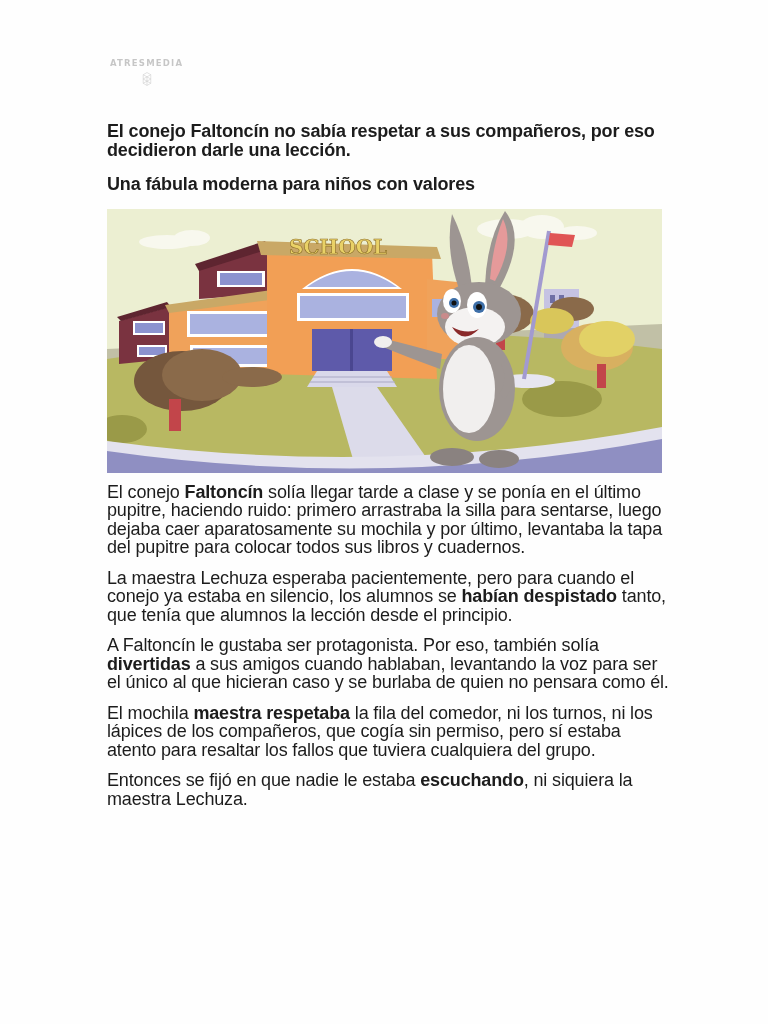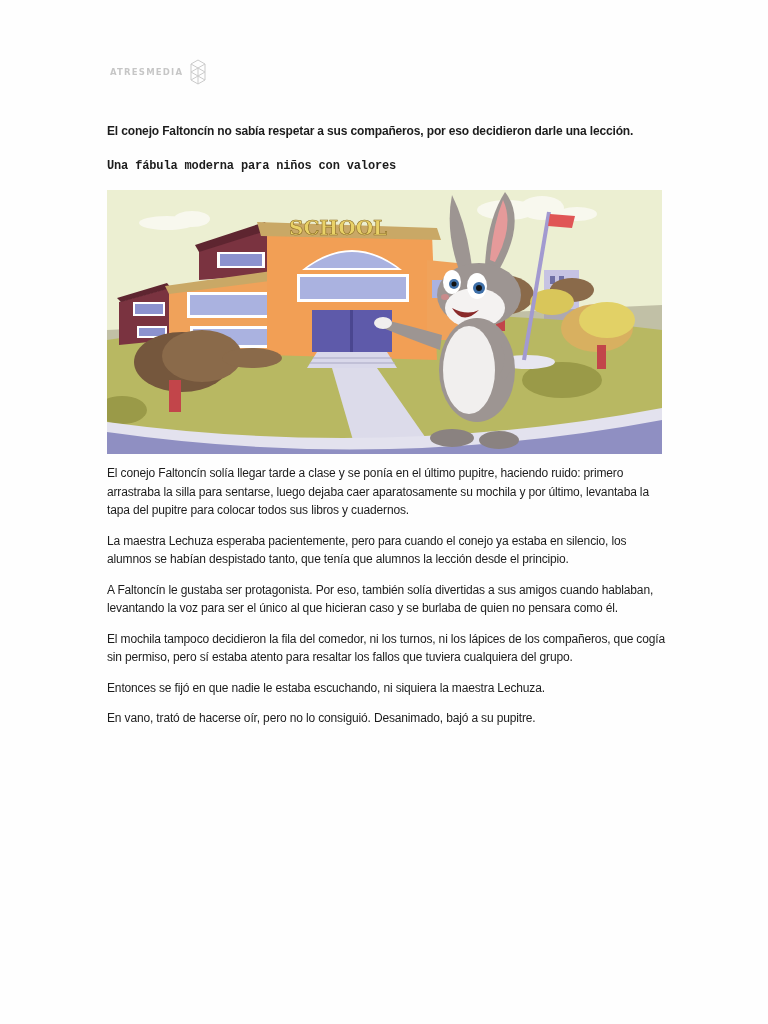--- a/index.html
+++ b/index.html
@@ -23,58 +23,59 @@
     }
     .logo {
       position: absolute;
       left: 110px;
       top: 58px;
       height: 28px;
       display: flex;
       align-items: center;
       gap: 4px;
       opacity: 0.55;
+      flex-direction: column;
     }
     .logo-text {
       font-family: "DejaVu Sans", sans-serif;
       font-size: 8.5px;
       letter-spacing: 1.2px;
       color: #9a9a9a;
       font-weight: bold;
     }
     .logo-icon {
       width: 22px;
       height: 26px;
     }
     .content {
       position: absolute;
       left: 107px;
       top: 122px;
       width: 565px;
     }
     p {
       margin: 0 0 12px 0;
-      font-size: 12px;
+      font-size: 18px;
       line-height: 18.5px;
       letter-spacing: -0.15px;
       color: #1c1c1c;
     }
     p.lead, p.subtitle {
       font-weight: bold;
     }
     p.lead { margin-bottom: 16px; }
-    p.subtitle { margin-bottom: 15px; font-family: Liberation Mono, monospace; }
+    p.subtitle { margin-bottom: 15px; }
     .illustration {
       width: 555px;
       height: 264px;
       margin: 0 0 10px 0;
       display: block;
       background: #ecefd2;
     }
-    b { font-weight: normal; }
+    b { font-weight: bold; }
   </style>
 </head>
 <body>
 
 <div class="page">
 
   <div class="logo">
     <span class="logo-text">ATRESMEDIA</span>
     <svg class="logo-icon" viewBox="0 0 22 26">
       <g fill="none" stroke="#a0a0a0" stroke-width="1">
@@ -209,22 +210,19 @@
     <p>
       <span>El conejo </span><b>Faltoncín</b><span> solía llegar tarde a clase y se ponía en el último pupitre, haciendo ruido: primero arrastraba la silla para sentarse, luego dejaba caer aparatosamente su mochila y por último, levantaba la tapa del pupitre para colocar todos sus libros y cuadernos.</span>
     </p>
     <p>
       <span>La maestra Lechuza esperaba pacientemente, pero para cuando el conejo ya estaba en silencio, los alumnos se </span><b>habían despistado</b><span> tanto, que tenía que alumnos la lección desde el principio.</span>
     </p>
     <p>
       <span> A Faltoncín le gustaba ser protagonista. Por eso, también solía </span><b>divertidas</b><span> a sus amigos cuando hablaban, levantando la voz para ser el único al que hicieran caso y se burlaba de quien no pensara como él.</span>
     </p>
     <p>
-      <span> El mochila </span><b>tampoco decidieron</b><span> la fila del comedor, ni los turnos, ni los lápices de los compañeros, que cogía sin permiso, pero sí estaba atento para resaltar los fallos que tuviera cualquiera del grupo.</span>
+      <span> El mochila </span><b>maestra respetaba</b><span> la fila del comedor, ni los turnos, ni los lápices de los compañeros, que cogía sin permiso, pero sí estaba atento para resaltar los fallos que tuviera cualquiera del grupo.</span>
     </p>
     <p>
       <span>Entonces se fijó en que nadie le estaba </span><b>escuchando</b><span>, ni siquiera la maestra Lechuza.</span>
-    </p>
-    <p>
-      <span>En vano, trató de hacerse oír, pero no lo consiguió. Desanimado, bajó a su pupitre.</span>
     </p>
   </div>
 </div>
 
 </body></html>

